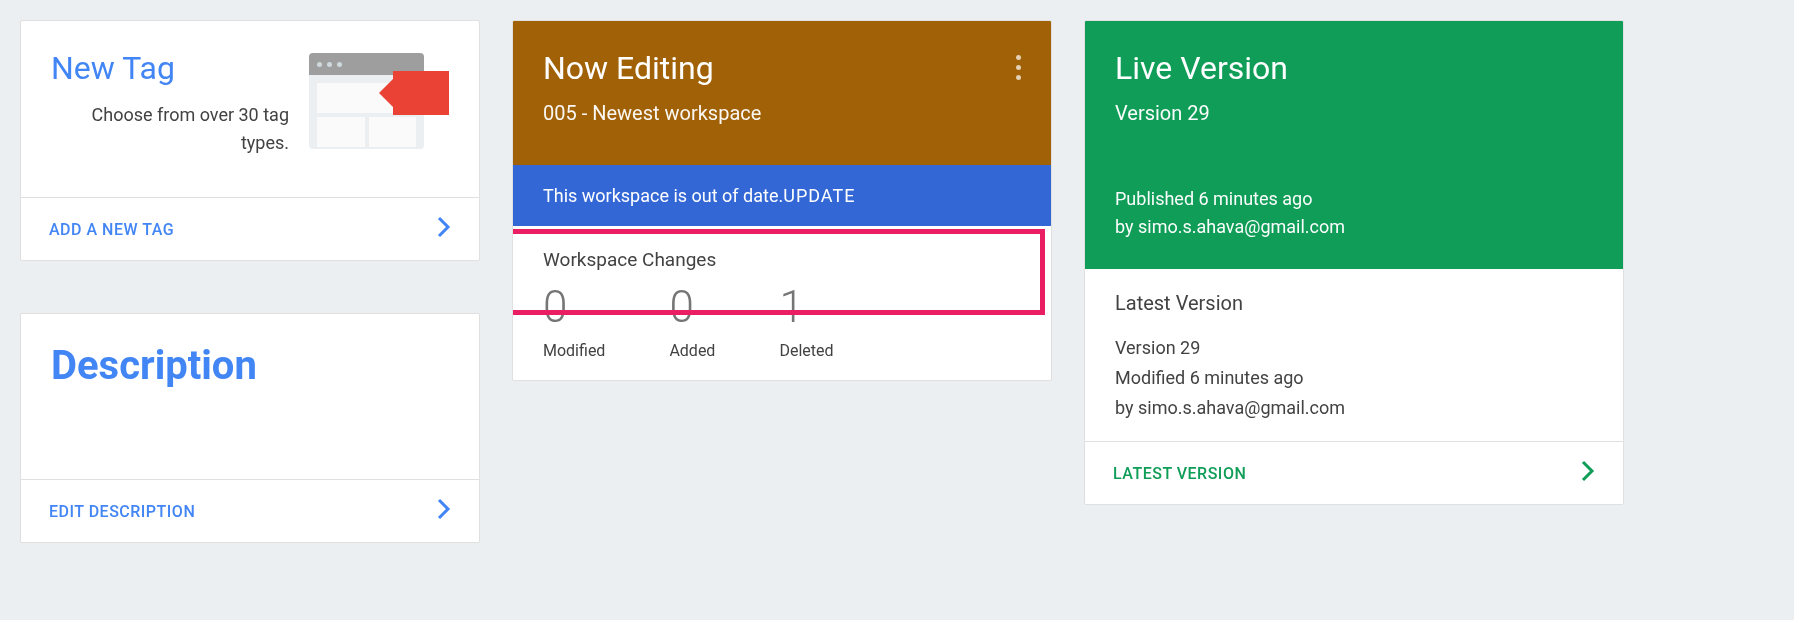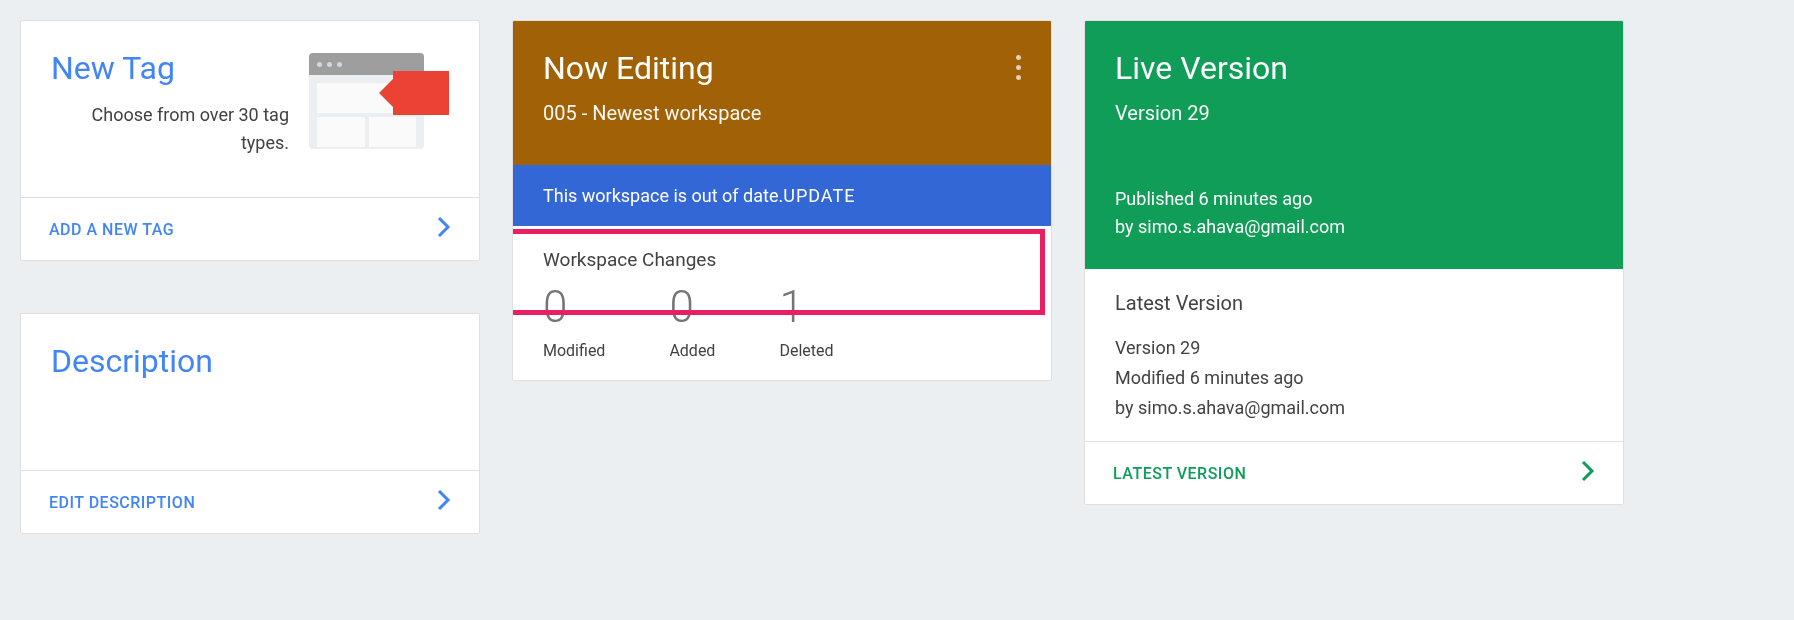--- a/index.html
+++ b/index.html
@@ -31,21 +31,21 @@
     .dot { width: 5px; height: 5px; background: #cfd8dc; border-radius: 50%; }
     .browser-cells { display: grid; grid-template-columns: 1fr 1fr; gap: 4px; padding: 8px; }
     .cell { height: 30px; background: #fafafa; }
     .cell-top { grid-column: 1 / span 2; }
     .tag-arrow { position: absolute; right: 0; top: 18px; width: 70px; height: 44px; }
     .tag-rect { position: absolute; right: 0; top: 0; width: 56px; height: 44px; background: #ea4335; }
     .tag-tri { position: absolute; left: 0; top: 0; width: 0; height: 0; border-top: 22px solid transparent; border-bottom: 22px solid transparent; border-right: 22px solid #ea4335; }
 
     
     .desc-body { padding: 28px 30px 90px 30px; }
-    .desc-title { font-size: 32px; font-weight: 400; color: #4285f4; }
+    .desc-title { font-size: 40px; font-weight: 700; color: #4285f4; }
 
     
     .action-bar {
       border-top: 1px solid #e0e0e0;
       display: flex;
       align-items: center;
       justify-content: space-between;
       padding: 18px 28px;
       cursor: pointer;
     }

